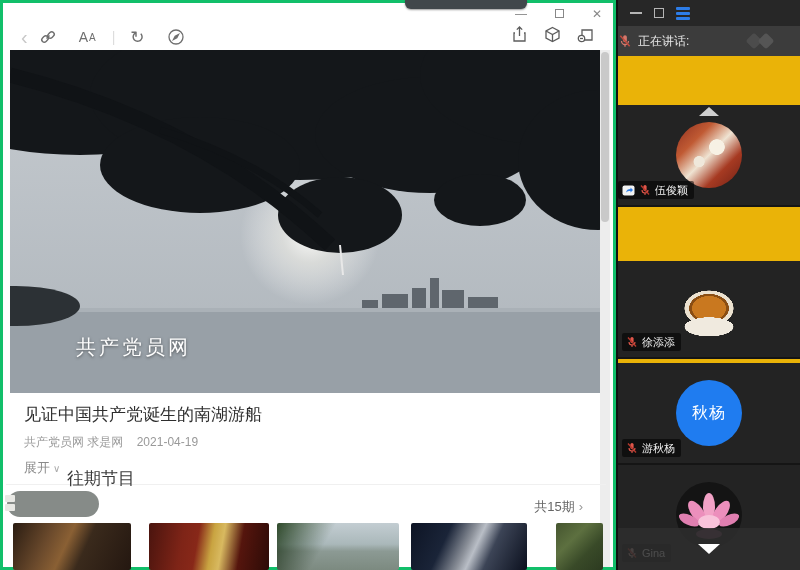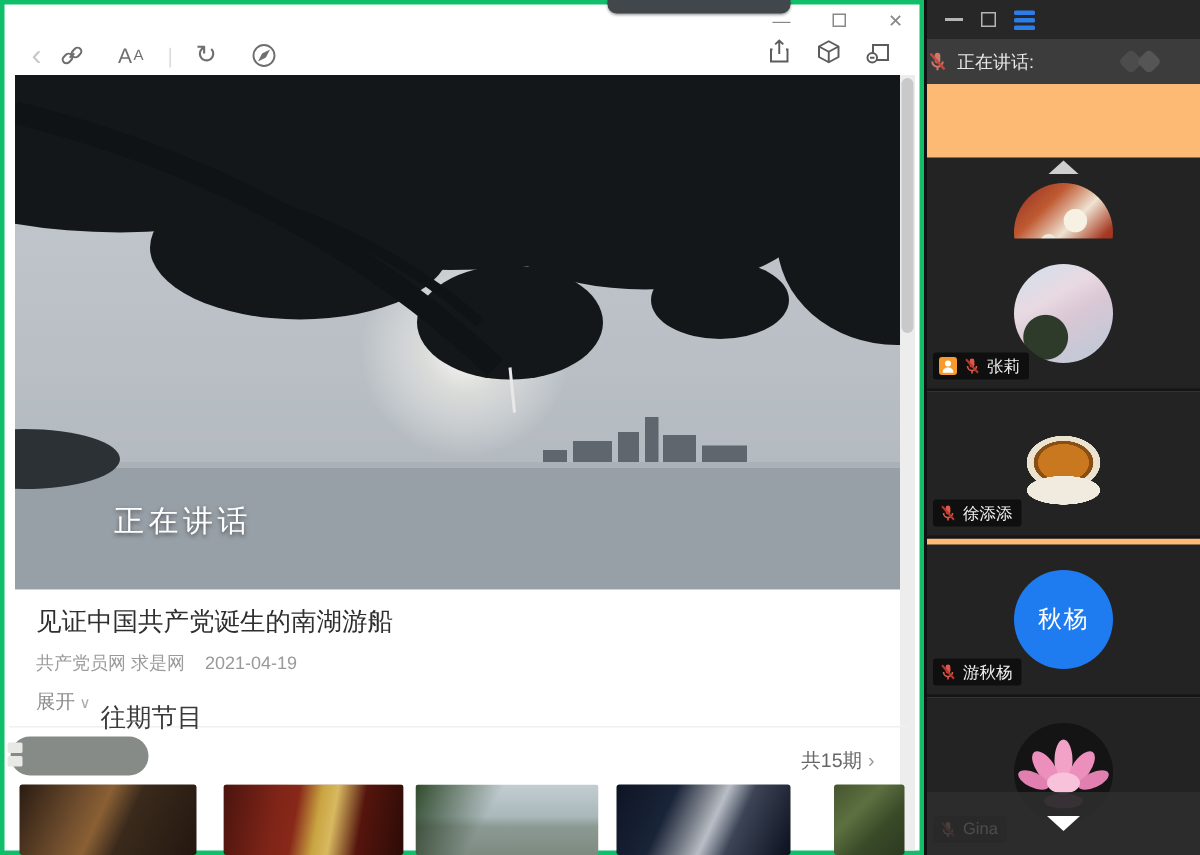--- a/index.html
+++ b/index.html
@@ -65,21 +65,21 @@
     background:linear-gradient(100deg,#4a140e 0%,#7e2417 28%,#a8342078 40%,#c9a441 52%,#d8b960 60%,#55150d 75%,#2c0b07 100%),#6b1d12; }
   .thumb3 { left:274px; width:122px;
     background:linear-gradient(180deg,#c3cdd2 0%,#aab8ba 45%,#8c9a94 60%,#7c8a80 100%),
     linear-gradient(120deg,#3d5c33 0%,transparent 40%); background-blend-mode:multiply; }
   .thumb4 { left:408px; width:116px;
     background:linear-gradient(115deg,#0d1424 0%,#1a2438 30%,#8a8f98 48%,#b9bec6 55%,#3c4456 68%,#0b101e 100%); }
   .thumb5 { left:553px; width:47px;
     background:linear-gradient(135deg,#45552f 0%,#5d7040 35%,#394a28 65%,#2c3a20 100%); }
 
   
-  .meeting-panel { position:absolute; left:618px; top:0; width:182px; height:570px; background:#fdba74;text-decoration:underline; }
+  .meeting-panel { position:absolute; left:618px; top:0; width:182px; height:570px; background:#eab308;text-decoration:underline; }
   .panel-topbar { position:absolute; left:0; top:0; width:100%; height:26px; background:#272727;
     display:flex; align-items:center; }
   .pt-minus { width:12px; height:2px; background:#b5b5b5; margin-left:12px; cursor:pointer; }
   .pt-restore { width:10px; height:10px; border:1.5px solid #b5b5b5; margin-left:12px; cursor:pointer; }
   .pt-menu { margin-left:12px; cursor:pointer; }
   .pt-menu div { width:14px; height:3px; background:#2d7de8; margin:2px 0; border-radius:1px; }
 
   .speaking-bar { position:absolute; left:0; top:26px; width:100%; height:30px; background:#3c3c3c;
     display:flex; align-items:center; }
   .speaking-label { color:#e8e8e8; font-size:12px; margin-left:6px; }
@@ -215,21 +215,21 @@
           <ellipse cx="420" cy="85" rx="115" ry="58"></ellipse>
           <ellipse cx="540" cy="25" rx="130" ry="70"></ellipse>
           <ellipse cx="588" cy="110" rx="80" ry="70"></ellipse>
           <ellipse cx="330" cy="165" rx="62" ry="38"></ellipse>
           <ellipse cx="470" cy="150" rx="46" ry="26"></ellipse>
         </g>
         <path d="M0,25 C120,55 230,110 320,195" stroke="#101316" stroke-width="15" fill="none"></path>
         <path d="M150,80 C220,100 270,130 310,165" stroke="#101316" stroke-width="7" fill="none"></path>
         <path d="M330,195 L333,225" stroke="#e8e8e8" stroke-width="2"></path>
       </svg>
-      <div class="video-caption">正在讲话</div>
+      <div class="video-caption">共产党员网</div>
     </div>
 
     <div class="page-scrollbar">
       <div class="page-scroll-thumb"></div>
     </div>
 
     <div class="article-title">见证中国共产党诞生的南湖游船</div>
     <div class="article-meta">
       <span>共产党员网 求是网</span>
       <span class="date">2021-04-19</span>
@@ -294,37 +294,20 @@
         <svg width="12" height="12" viewBox="0 0 12 12">
           <rect x="4.4" y="1" width="3.2" height="6" rx="1.6" fill="#e0564a"></rect>
           <path d="M3 6 a3 3 0 0 0 6 0" stroke="#e0564a" stroke-width="1.1" fill="none"></path>
           <line x1="6" y1="9" x2="6" y2="11" stroke="#e0564a" stroke-width="1.1"></line>
           <line x1="2" y1="1.5" x2="10" y2="10.5" stroke="#b8392e" stroke-width="1.3"></line>
         </svg>
         <span class="pname">伍俊颖</span>
       </div>
     </div>
 
-    <div class="tile" style="top:159px;height:102px;">
-      <div class="avatar avatar-blossom"></div>
-      <div class="namechip">
-        <svg width="12" height="12" viewBox="0 0 12 12">
-          <rect x="0" y="0" width="12" height="12" rx="2" fill="#f79b2e"></rect>
-          <circle cx="6" cy="4.4" r="2" fill="#fff"></circle>
-          <path d="M2.3 10.5 C2.6 7.9 4 7 6 7 C8 7 9.4 7.9 9.7 10.5 Z" fill="#fff"></path>
-        </svg>
-        <svg width="12" height="12" viewBox="0 0 12 12">
-          <rect x="4.4" y="1" width="3.2" height="6" rx="1.6" fill="#e0564a"></rect>
-          <path d="M3 6 a3 3 0 0 0 6 0" stroke="#e0564a" stroke-width="1.1" fill="none"></path>
-          <line x1="6" y1="9" x2="6" y2="11" stroke="#e0564a" stroke-width="1.1"></line>
-          <line x1="2" y1="1.5" x2="10" y2="10.5" stroke="#b8392e" stroke-width="1.3"></line>
-        </svg>
-        <span class="pname">张莉</span>
-      </div>
-    </div>
 
     <div class="tile" style="top:261px;height:98px;">
       <div class="avatar avatar-soup"></div>
       <div class="namechip">
         <svg width="12" height="12" viewBox="0 0 12 12">
           <rect x="4.4" y="1" width="3.2" height="6" rx="1.6" fill="#e0564a"></rect>
           <path d="M3 6 a3 3 0 0 0 6 0" stroke="#e0564a" stroke-width="1.1" fill="none"></path>
           <line x1="6" y1="9" x2="6" y2="11" stroke="#e0564a" stroke-width="1.1"></line>
           <line x1="2" y1="1.5" x2="10" y2="10.5" stroke="#b8392e" stroke-width="1.3"></line>
         </svg>

